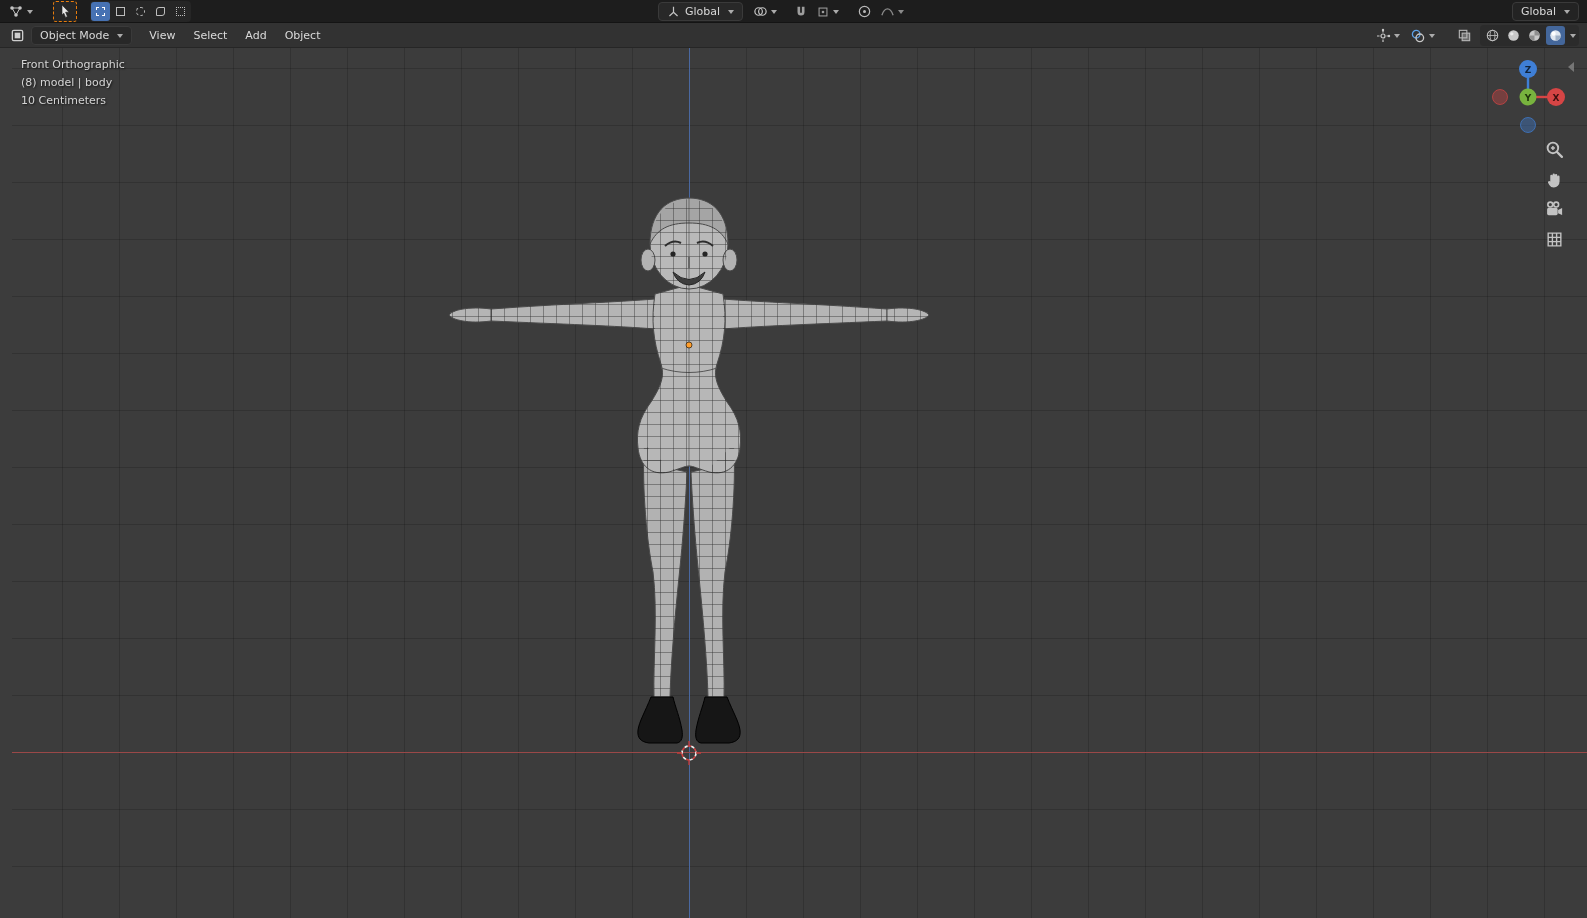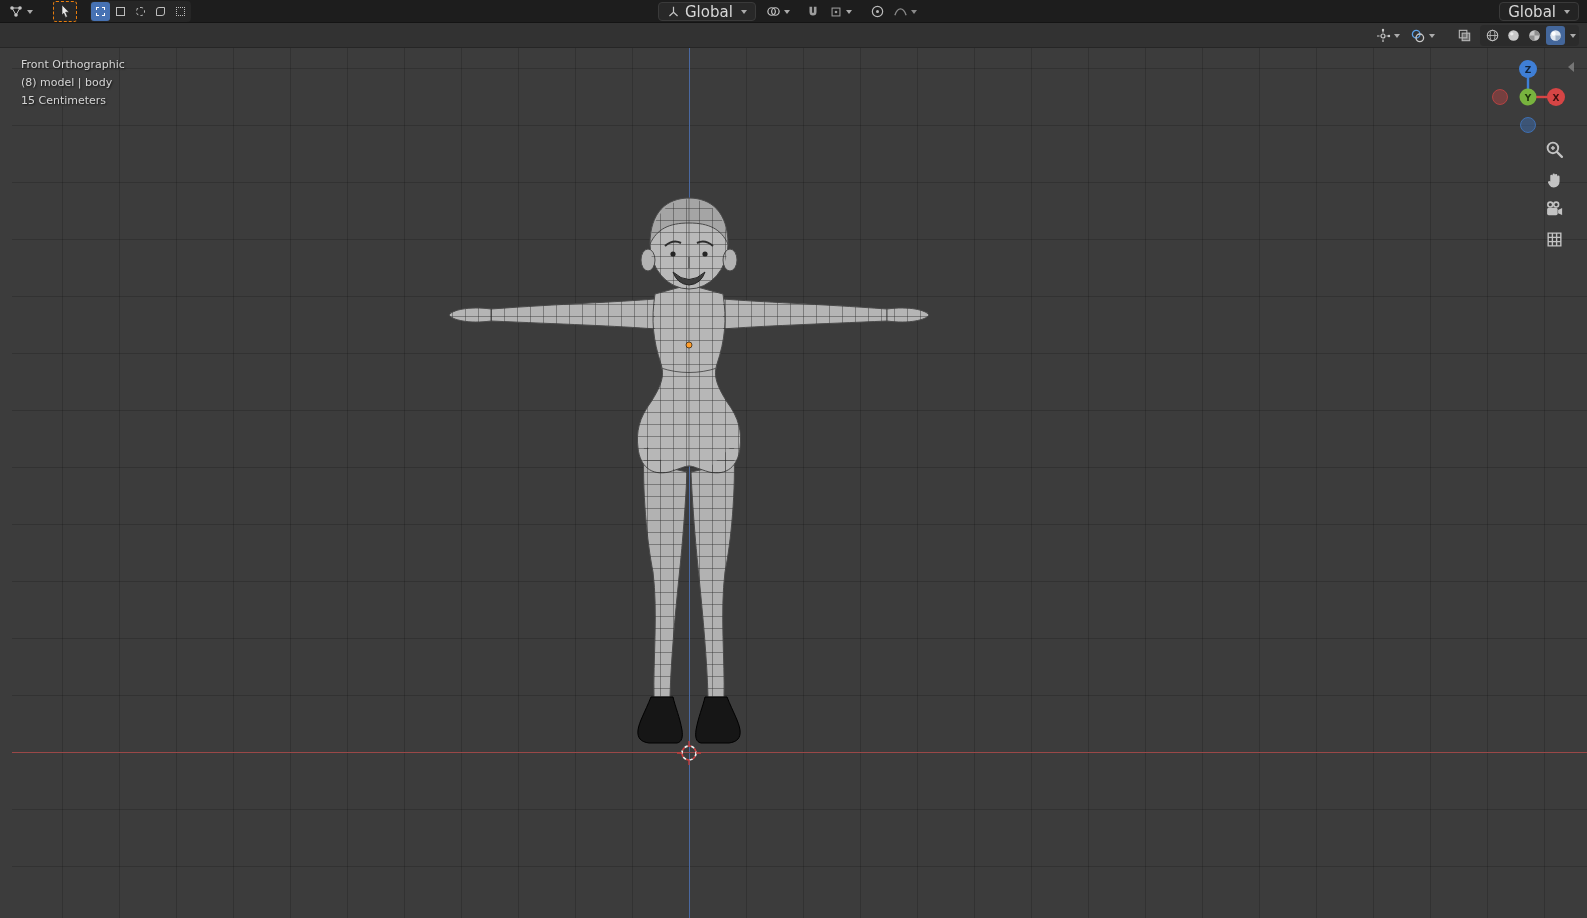--- a/index.html
+++ b/index.html
@@ -11,21 +11,21 @@
     position: absolute; left: 0; top: 0; width: 100%; height: 23px;
     background: #1d1d1d; border-bottom: 1px solid #141414; z-index: 10;
   }
   .cluster { position: absolute; top: 0; height: 23px; display: flex; align-items: center; gap: 4px; }
   .icon-btn { display: flex; align-items: center; justify-content: center; height: 19px; min-width: 19px;
     border-radius: 3px; padding: 0 2px; cursor: default; }
   .icon-btn.active { background: #4772b3; }
   .chev { width: 0; height: 0; border-left: 3px solid transparent; border-right: 3px solid transparent;
     border-top: 4px solid #ababab; display: inline-block; margin-left: 3px; }
   .pill { display: flex; align-items: center; background: #282828; border: 1px solid #3a3a3a;
-    border-radius: 4px; height: 19px; padding: 0 8px; color: #d8d8d8; font-size: 15px; gap: 5px; }
+    border-radius: 4px; height: 19px; padding: 0 8px; color: #d8d8d8; font-size: 11px; gap: 5px; }
   .tool-active-box { width: 24px; height: 21px; border: 1px dashed #e87d0d; border-radius: 3px;
     display: flex; align-items: center; justify-content: center; background: #262626; }
   .selgroup { display: flex; background: #262626; border-radius: 4px; padding: 1px; gap: 1px; }
   .mini-sq { width: 9px; height: 9px; border: 1px dashed #bdbdbd; display: block; }
   .mini-sq.solid { border-style: solid; }
 
   
   .vheader {
     position: absolute; left: 0; top: 23px; width: 100%; height: 25px;
     background: #323232; border-bottom: 1px solid #262626; z-index: 10;
@@ -151,20 +151,38 @@
     <div class="cluster" style="right:8px; left:auto;">
       <span class="pill" style="background:#232323;">
         <span>Global</span>
         <span class="chev"></span>
       </span>
     </div>
   </div>
 
   <div class="vheader">
 
+    <div class="cluster" style="left:8px; height:25px;">
+      <span class="icon-btn">
+        <svg width="15" height="15" viewBox="0 0 16 16">
+          <rect x="2.5" y="2.5" width="11" height="11" rx="1.5" fill="none" stroke="#cdcdcd" stroke-width="1.4"></rect>
+          <rect x="5" y="5" width="6" height="6" fill="#cdcdcd"></rect>
+        </svg>
+      </span>
+
+      <span class="pill">
+        <span>Object Mode</span>
+        <span class="chev"></span>
+      </span>
+
+      <span class="menu" style="margin-left:6px;">View</span>
+      <span class="menu">Select</span>
+      <span class="menu">Add</span>
+      <span class="menu">Object</span>
+    </div>
 
     <div class="cluster" style="right:8px; left:auto; height:25px; gap:6px;">
       <span class="icon-btn">
         <svg width="16" height="16" viewBox="0 0 16 16">
           <circle cx="8" cy="8" r="2" fill="none" stroke="#c8c8c8" stroke-width="1.2"></circle>
           <path d="M8,2 V4.5 M8,11.5 V14 M2,8 H4.5 M11.5,8 H14" stroke="#c8c8c8" stroke-width="1.2"></path>
           <circle cx="8" cy="2" r="1.2" fill="#c8c8c8"></circle>
             <circle cx="14" cy="8" r="1.2" fill="#c8c8c8"></circle>
         </svg>
         <span class="chev"></span>
@@ -219,21 +237,21 @@
   </div>
 
   <div class="viewport">
 
     <div class="axis-z"></div>
     <div class="axis-x"></div>
 
     <div class="vp-text">
       <div>Front Orthographic</div>
       <div>(8) model | body</div>
-      <div>15 Centimeters</div>
+      <div>10 Centimeters</div>
     </div>
 
     <div class="model-wrap">
       <svg width="500" height="600" viewBox="0 0 500 600">
         <defs>
           <pattern id="wire" width="13" height="12" patternUnits="userSpaceOnUse">
             <path d="M0,0.5 H13 M0.5,0 V12" stroke="rgba(40,40,40,0.45)" stroke-width="0.9" fill="none"></path>
           </pattern>
         </defs>
 

